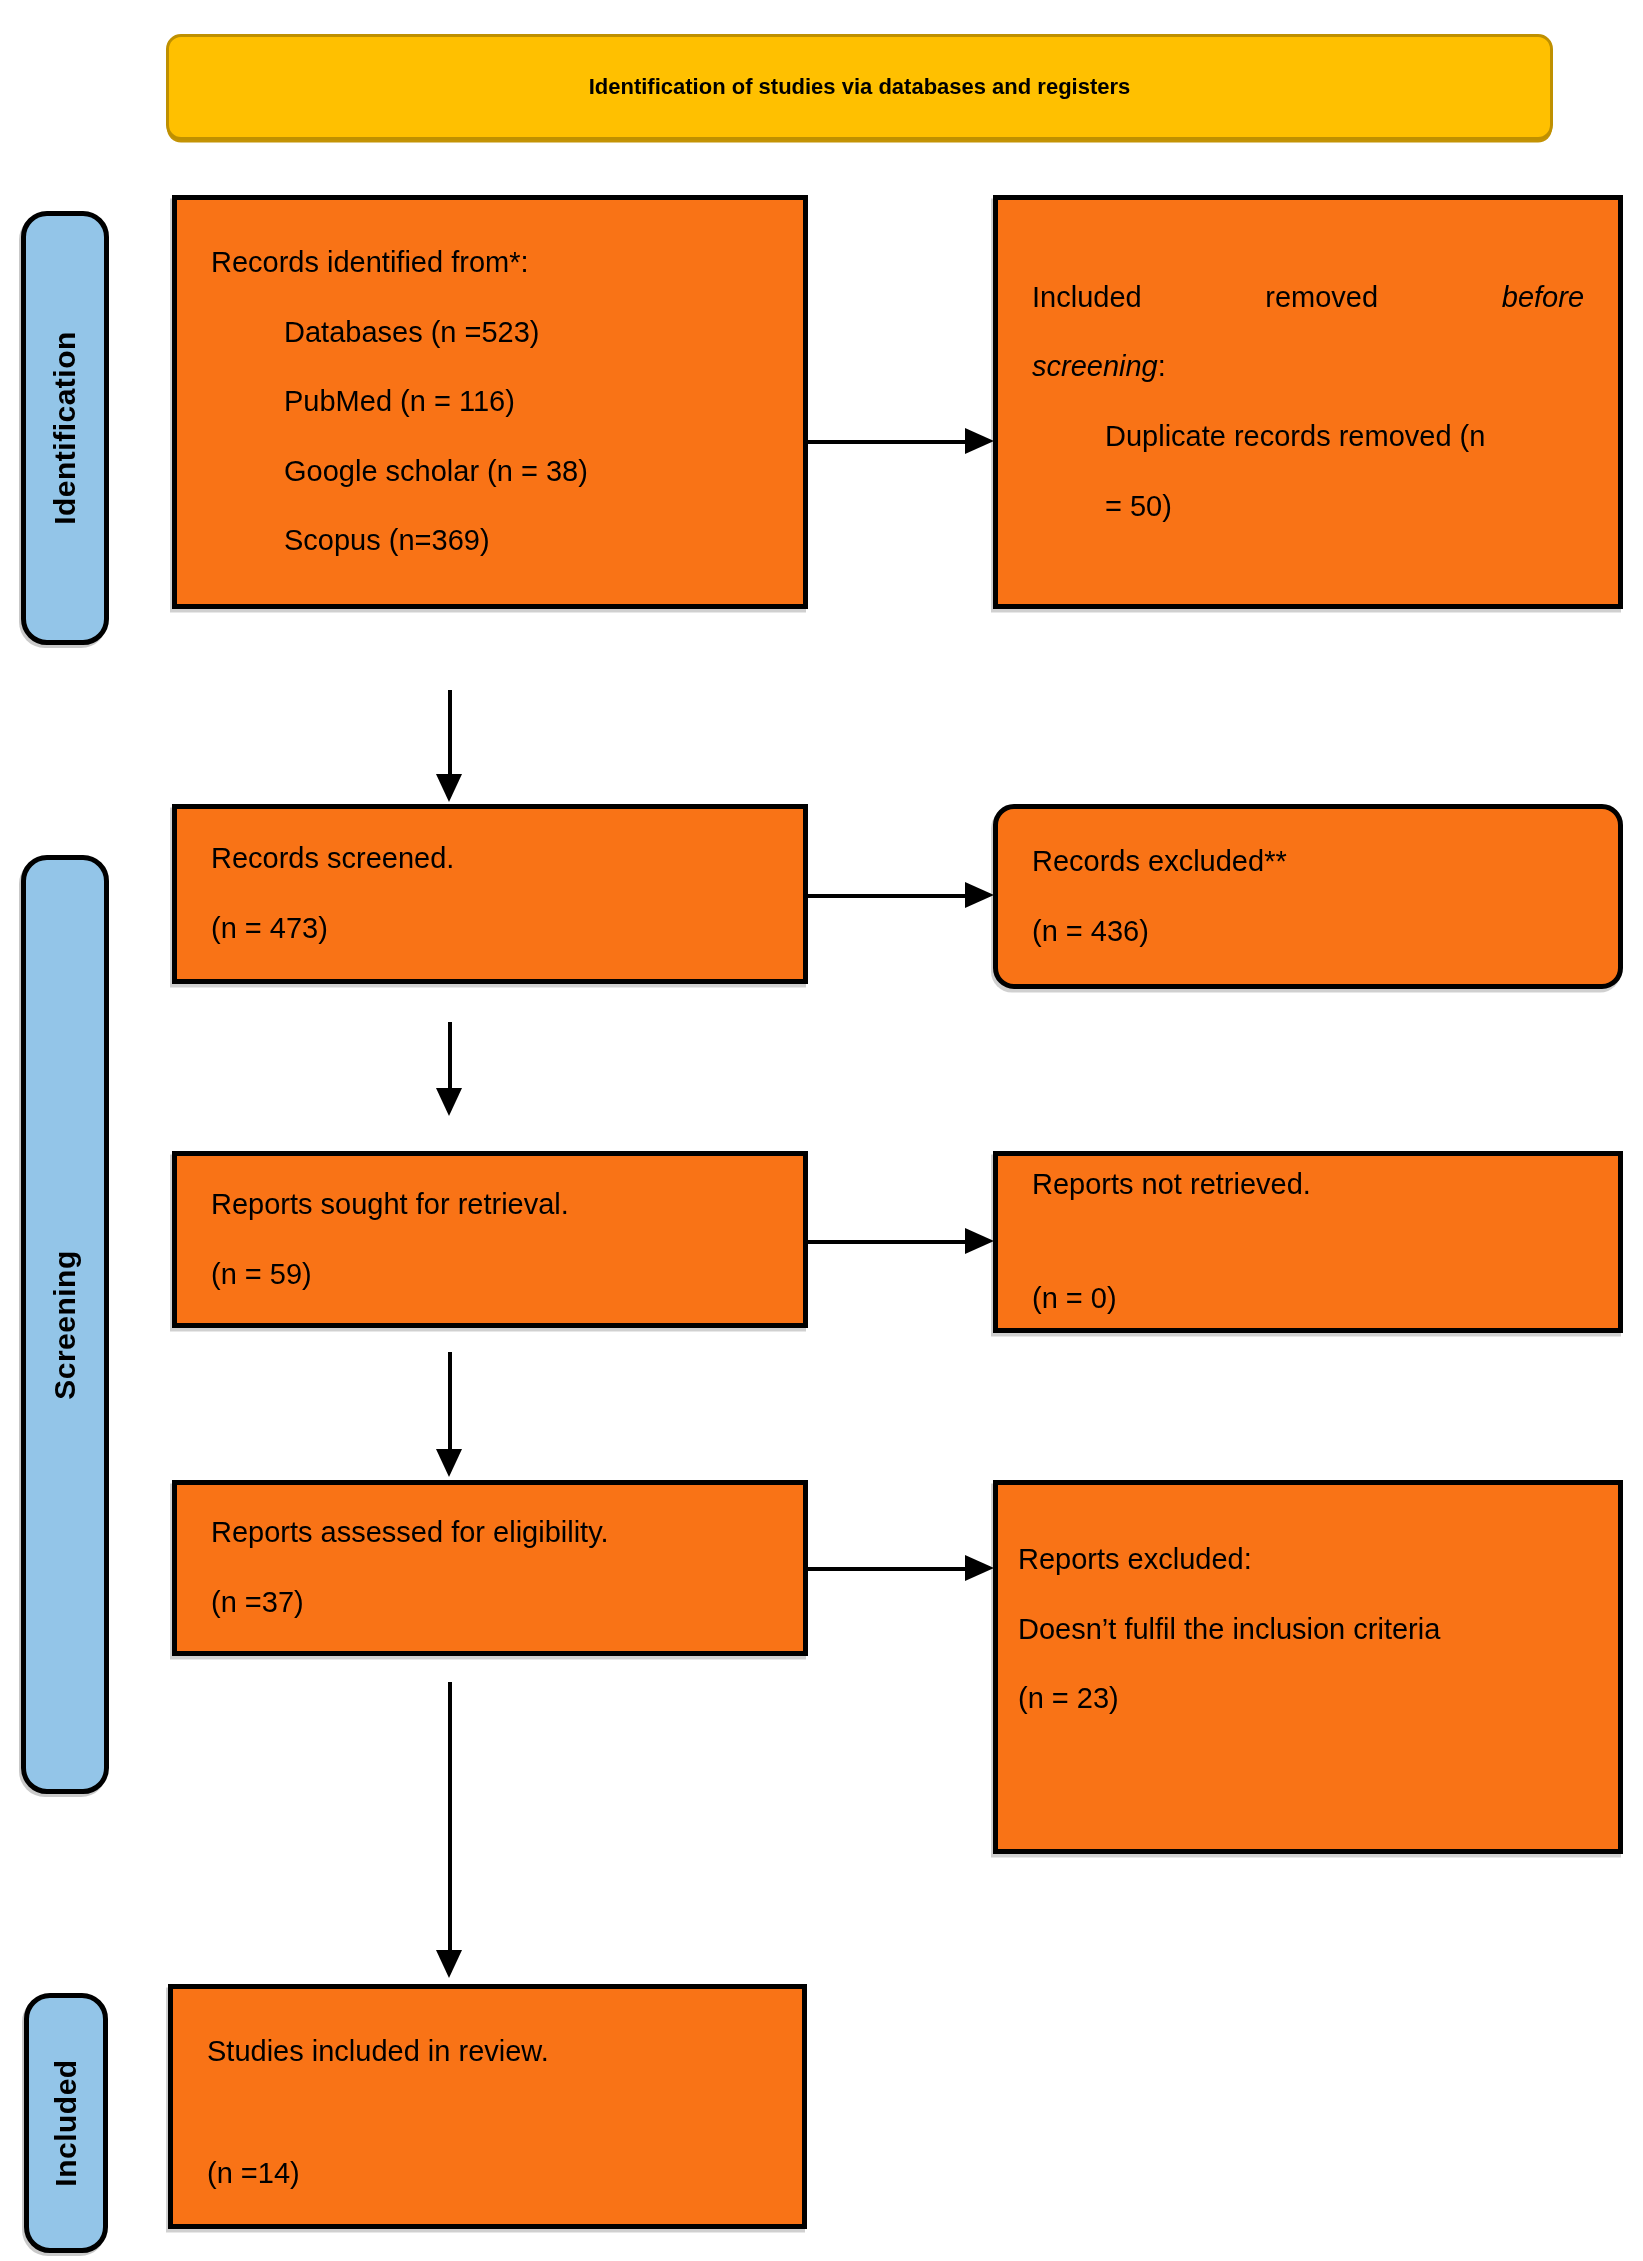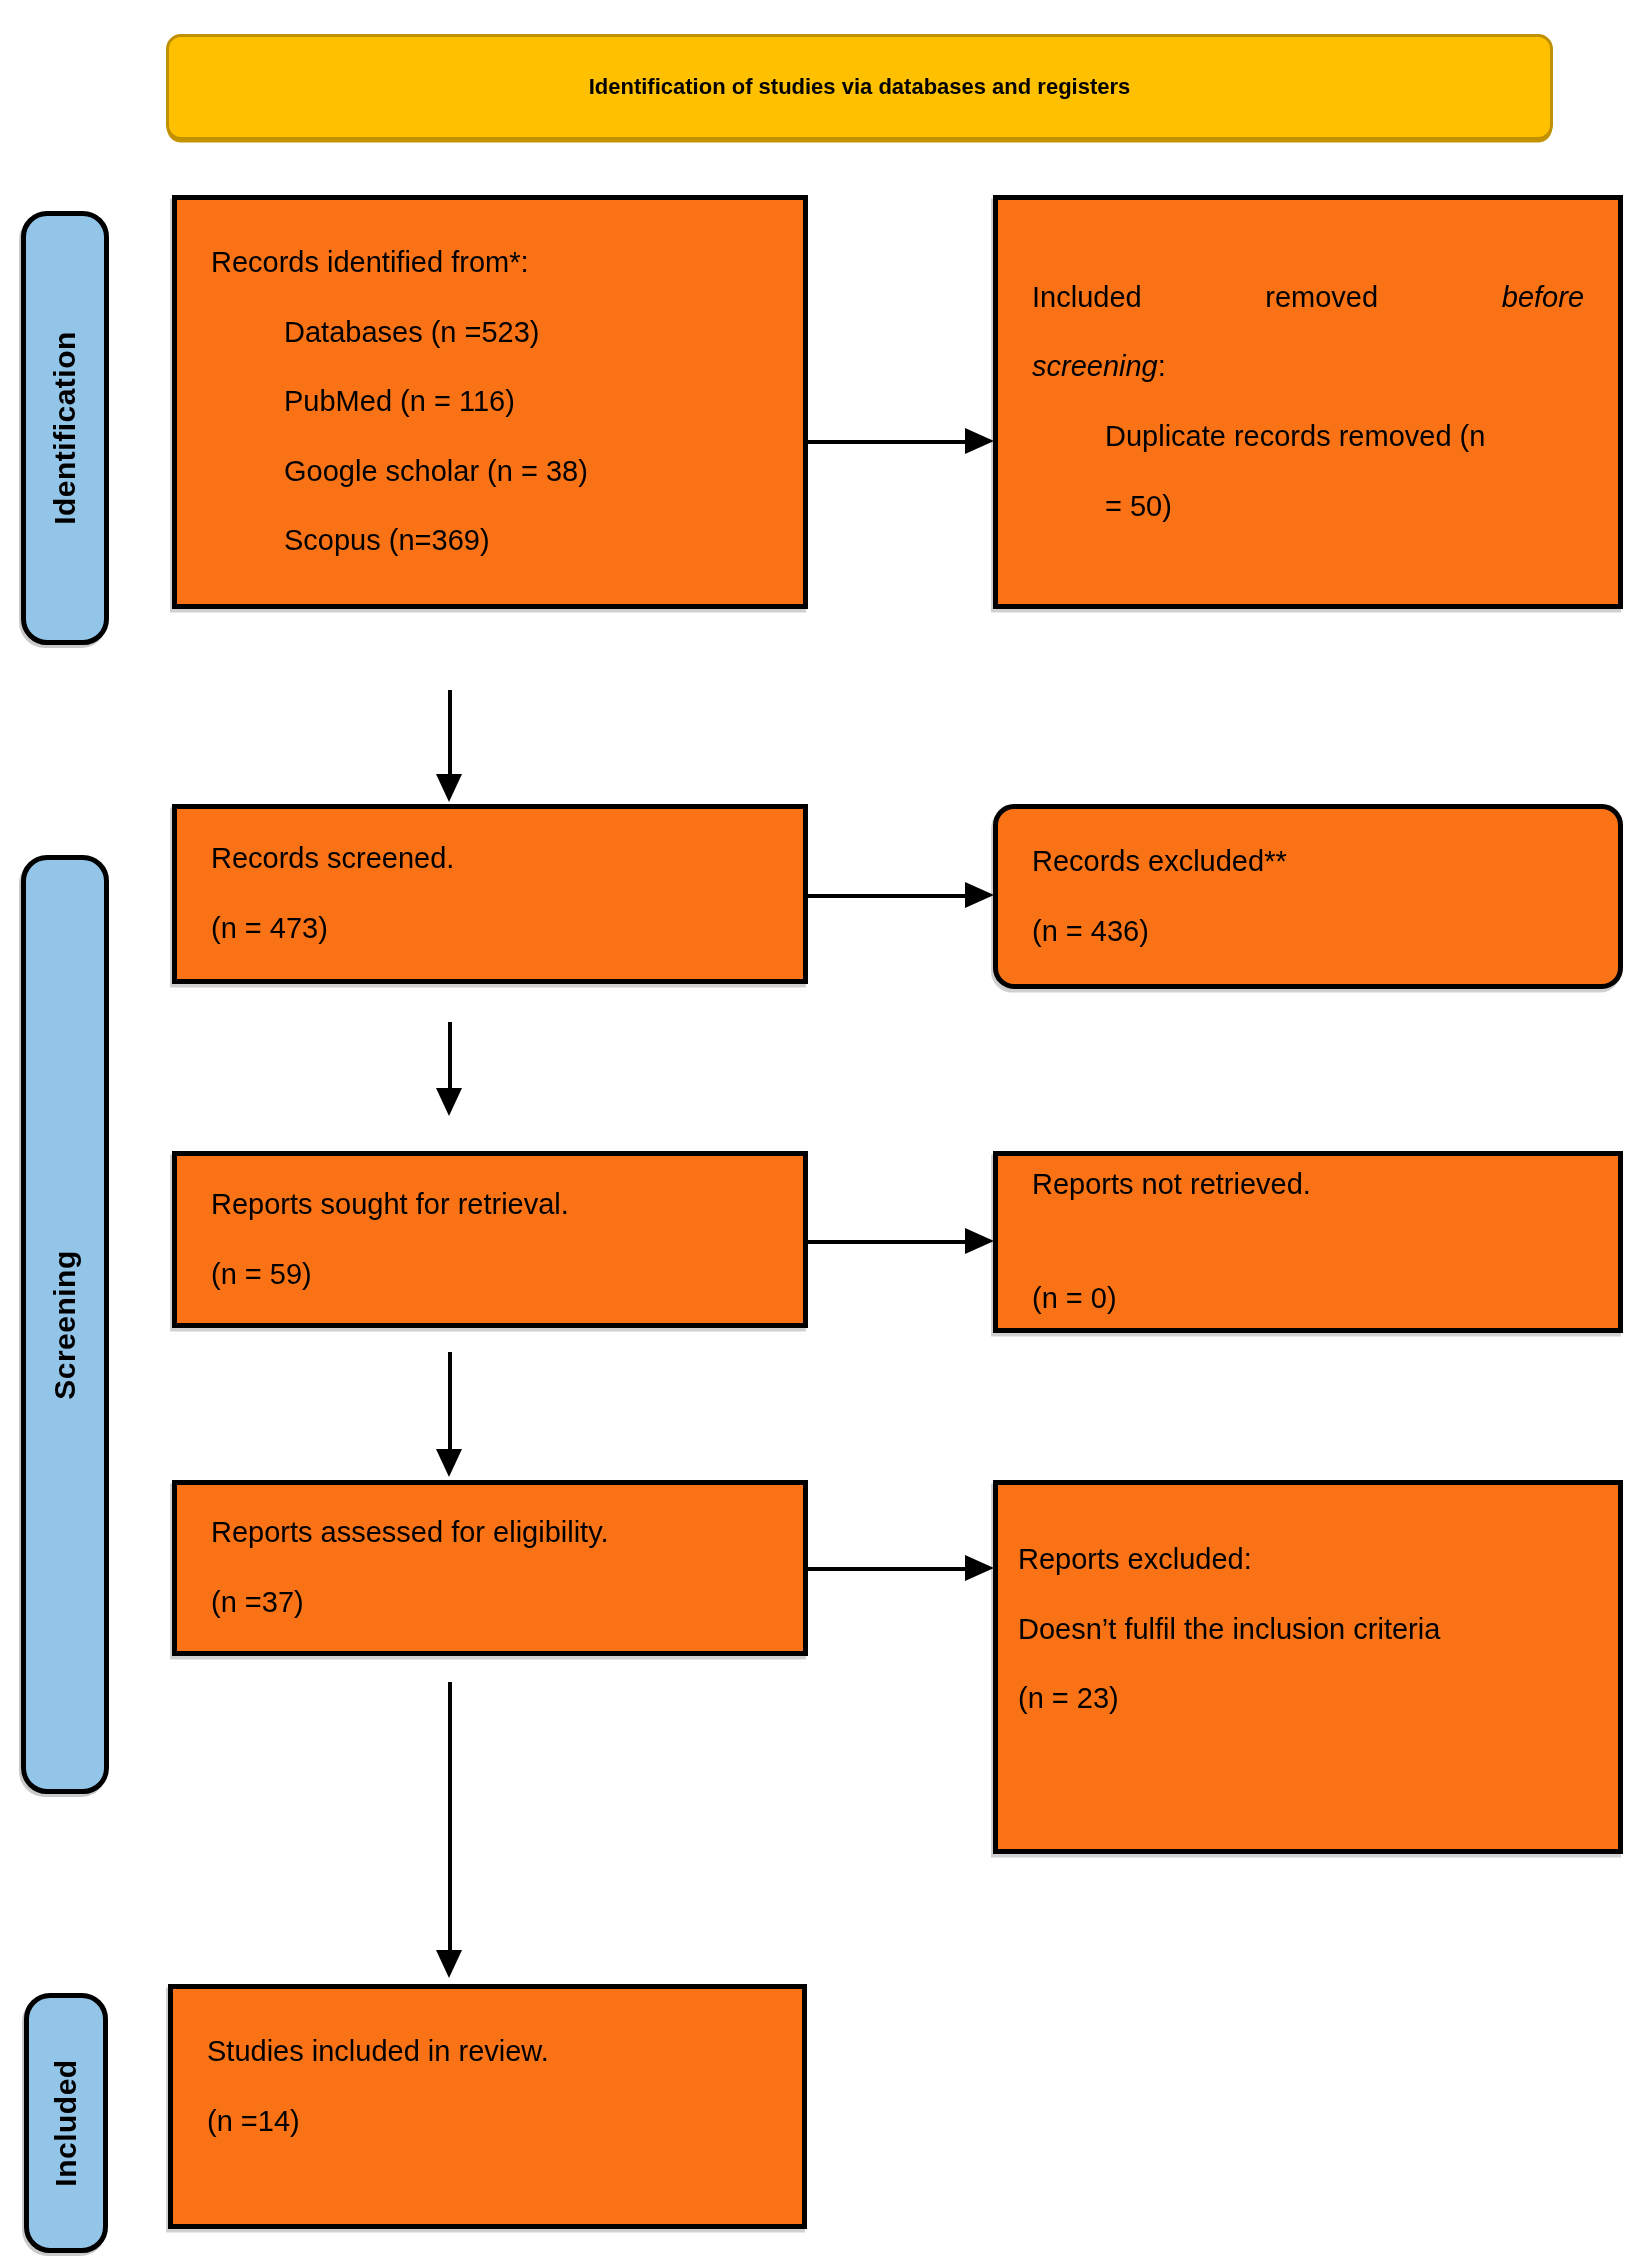--- a/index.html
+++ b/index.html
@@ -77,21 +77,21 @@
   .indent { padding-left: 73px; }
 
   #box-records-identified { left: 172px;  top: 195px;  width: 636px; height: 414px; }
   #box-records-removed    { left: 993px; top: 195px;  width: 630px; height: 414px; }
   #box-records-screened   { left: 172px;  top: 804px; width: 636px; height: 180px; }
   #box-records-excluded   { left: 993px; top: 804px; width: 630px; height: 185px; border-radius: 21px; }
   #box-reports-sought     { left: 172px;  top: 1151px; width: 636px; height: 177px; }
   #box-reports-not-retrieved { left: 993px; top: 1151px; width: 630px; height: 182px; gap: 44px; }
   #box-reports-assessed   { left: 172px;  top: 1480px; width: 636px; height: 176px; }
   #box-reports-excluded   { left: 993px; top: 1480px; width: 630px; height: 374px; justify-content: flex-start; padding-top: 40px; padding-left: 20px; }
-  #box-studies-included   { left: 168px;  top: 1984px; width: 639px; height: 245px; justify-content: flex-start; padding-top: 28px; }
+  #box-studies-included   { left: 168px;  top: 1984px; width: 639px; height: 245px; justify-content: space-between; padding-top: 28px; }
 
   
   .jline {
     text-align: justify;
     text-align-last: justify;
   }
   .it { font-style: italic; }
 
   
   .hline, .vline { position: absolute; background: #000; }

